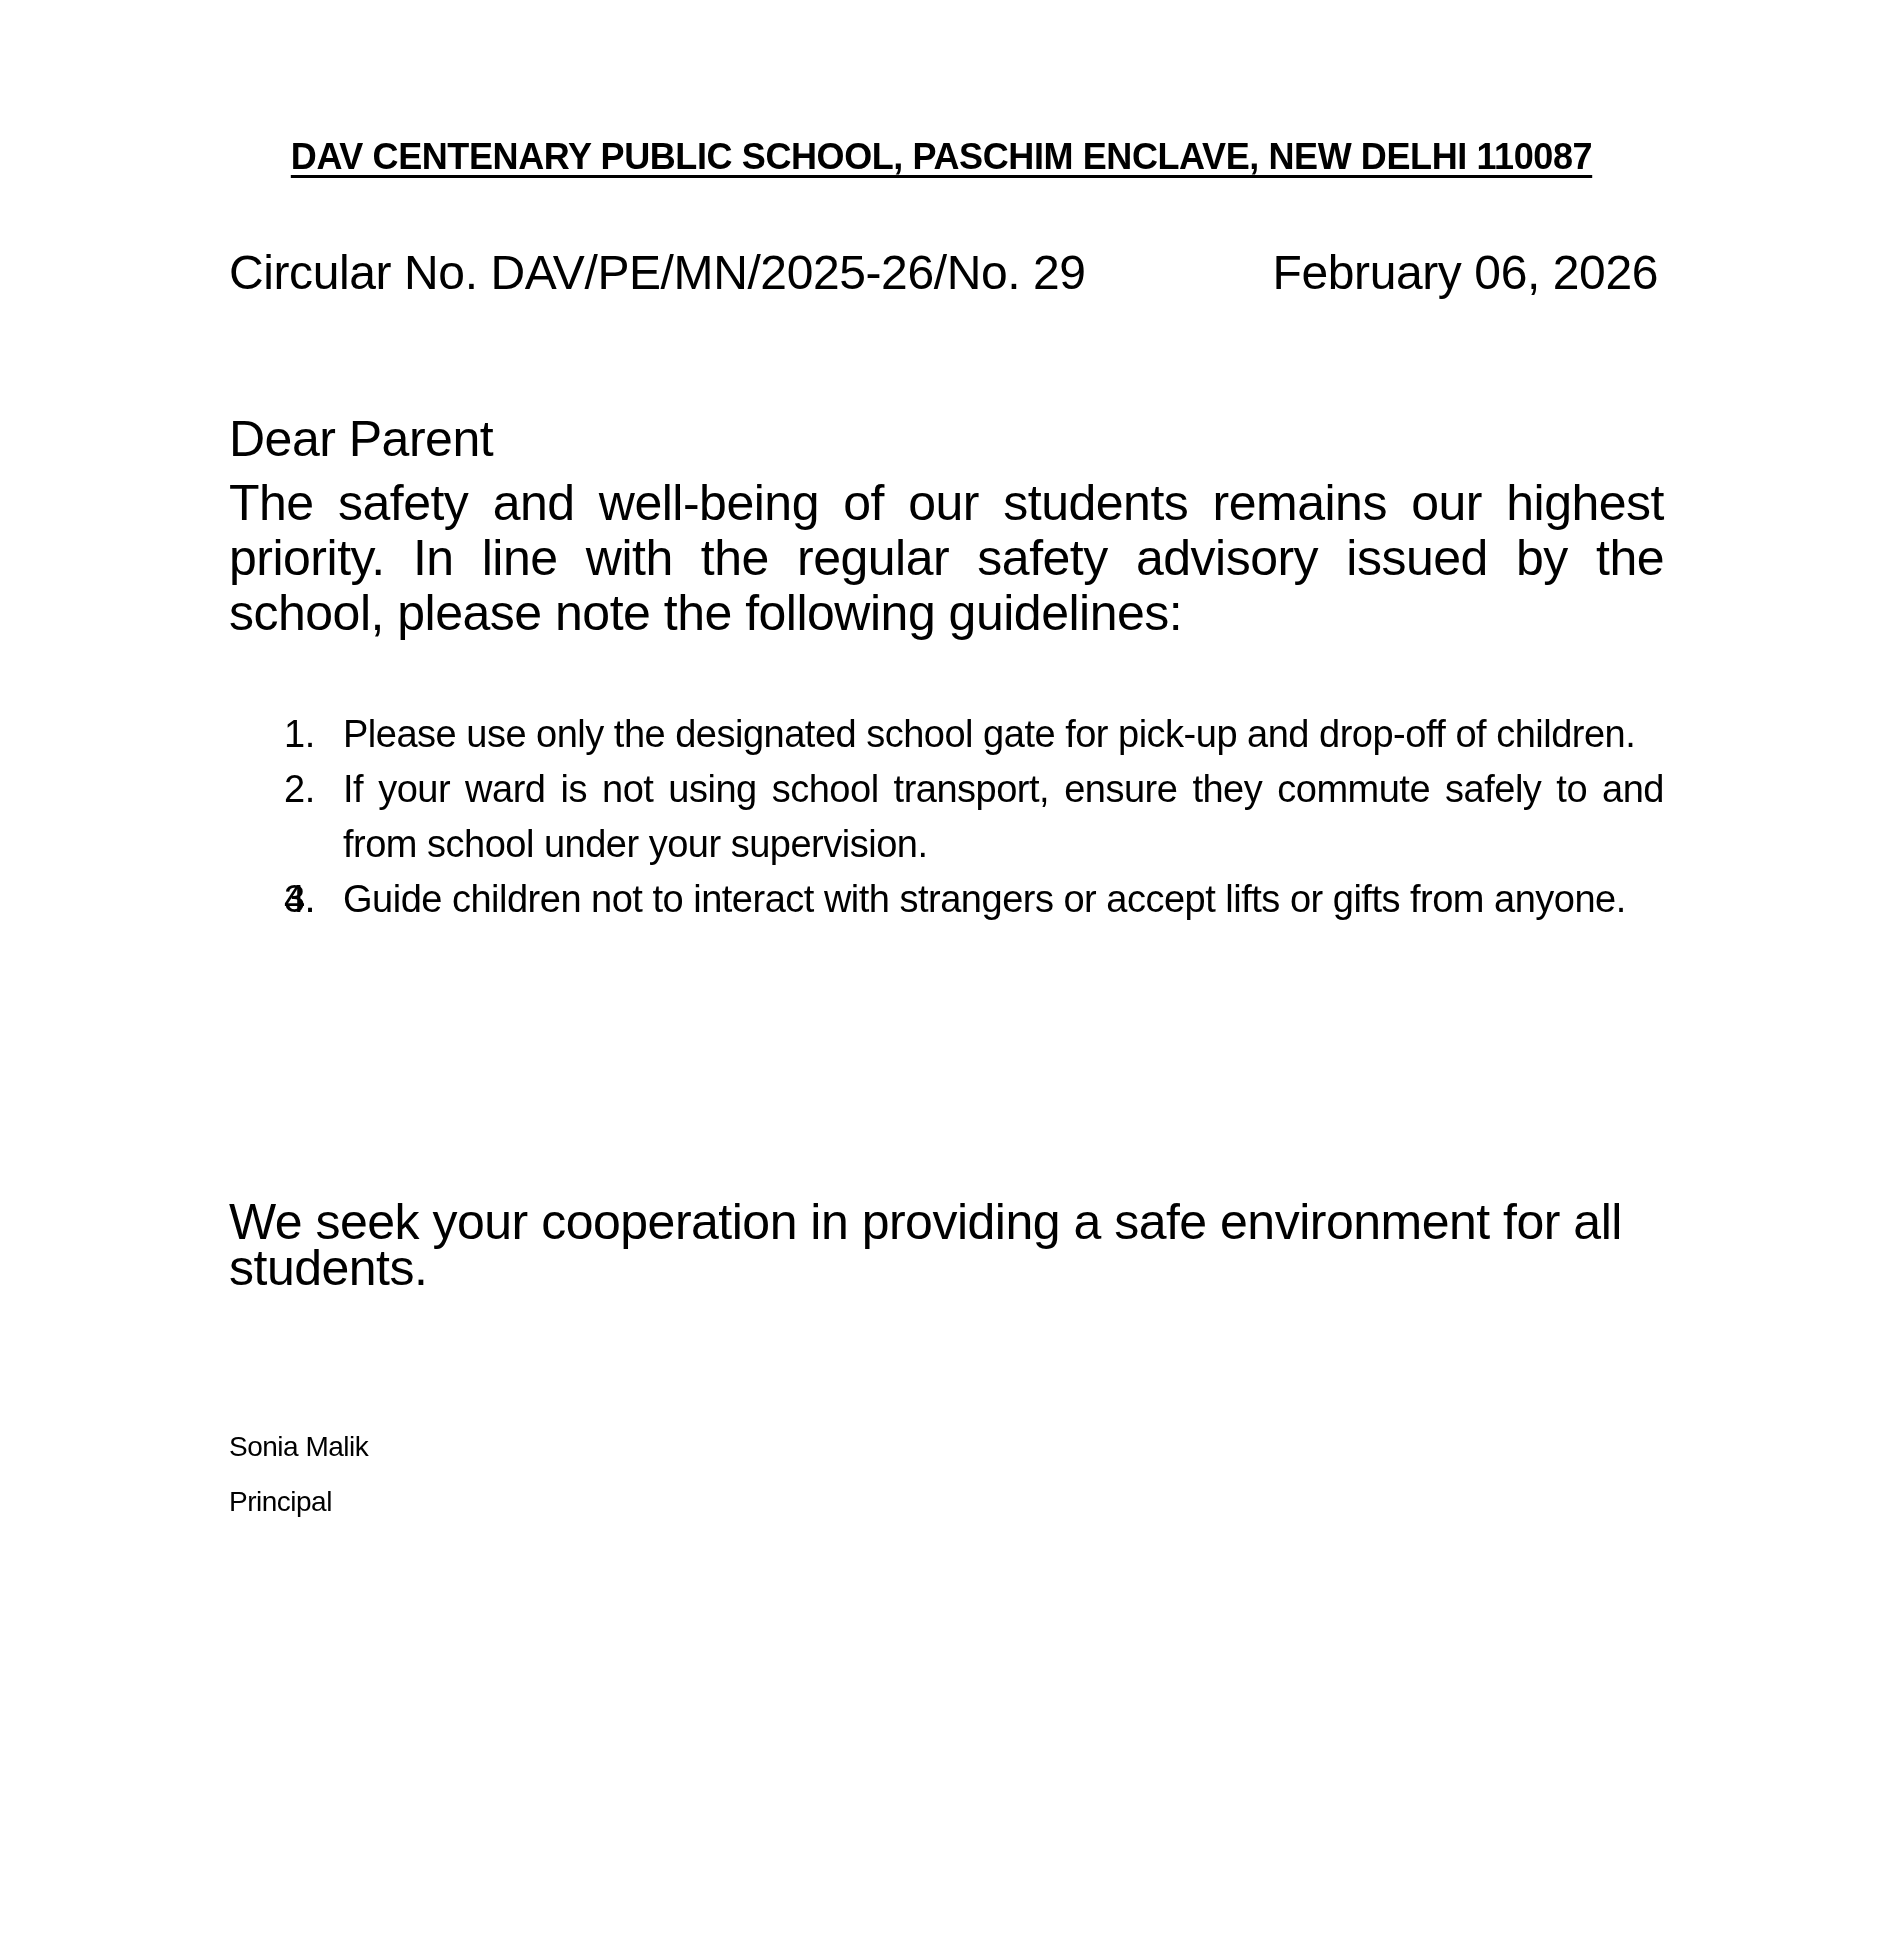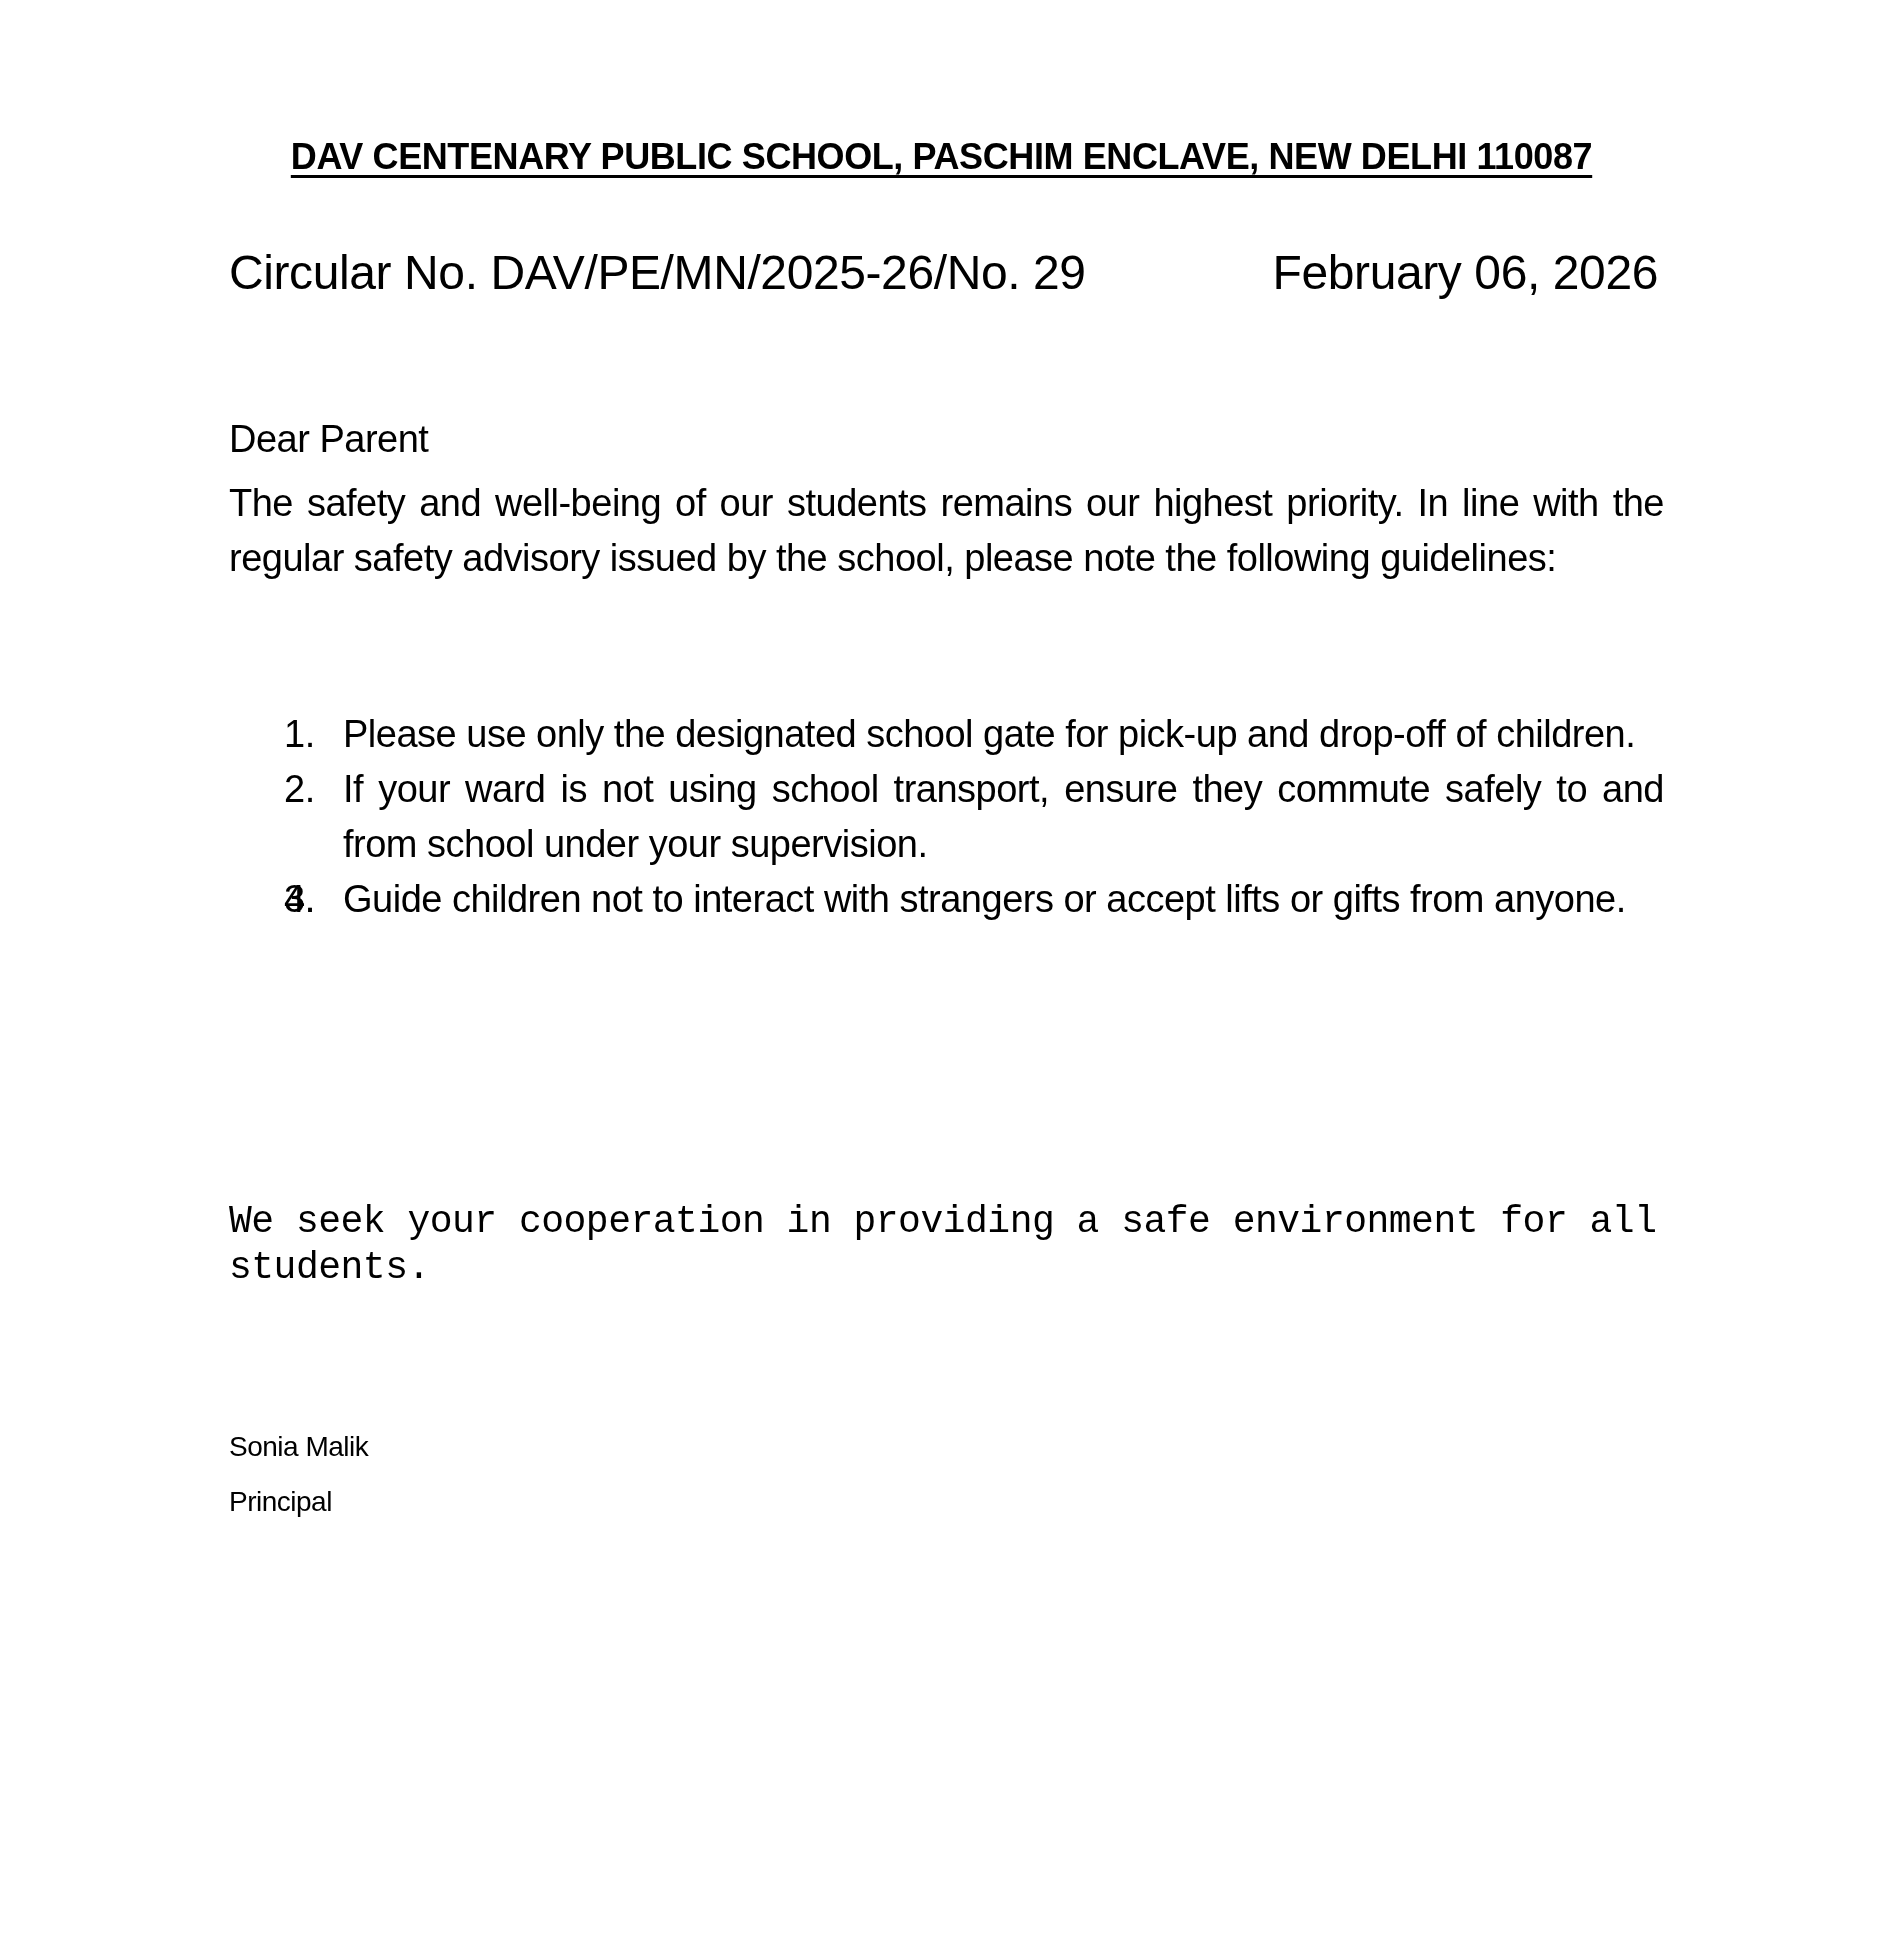--- a/index.html
+++ b/index.html
@@ -46,21 +46,21 @@
       font-size: 48px;
       line-height: 46px;
       display: flex;
       justify-content: space-between;
       letter-spacing: -0.4px;
     }
     .text {
       position: absolute;
       left: 229px;
       width: 1435px;
-      font-size: 38px;
+      font-size: 50px;
       letter-spacing: -0.5px;
     }
     .salutation { top: 416px; line-height: 46px; }
     .intro {
       top: 476px;
       line-height: 55px;
       text-align: justify;
       text-align-last: left;
     }
     .guidelines {
@@ -79,21 +79,21 @@
       position: relative;
       padding-left: 114px;
       text-align: justify;
       text-align-last: left;
     }
     .guidelines .num {
       position: absolute;
       left: 55px;
       top: 0;
     }
-    .closing { top: 1199px; line-height: 46px; font-family: Liberation Mono, monospace; }
+    .closing { top: 1199px; line-height: 46px; }
     .signature {
       position: absolute;
       left: 229px;
       top: 1419px;
       font-size: 28px;
       line-height: 55px;
       letter-spacing: -0.5px;
     }
   </style>
 </head>

